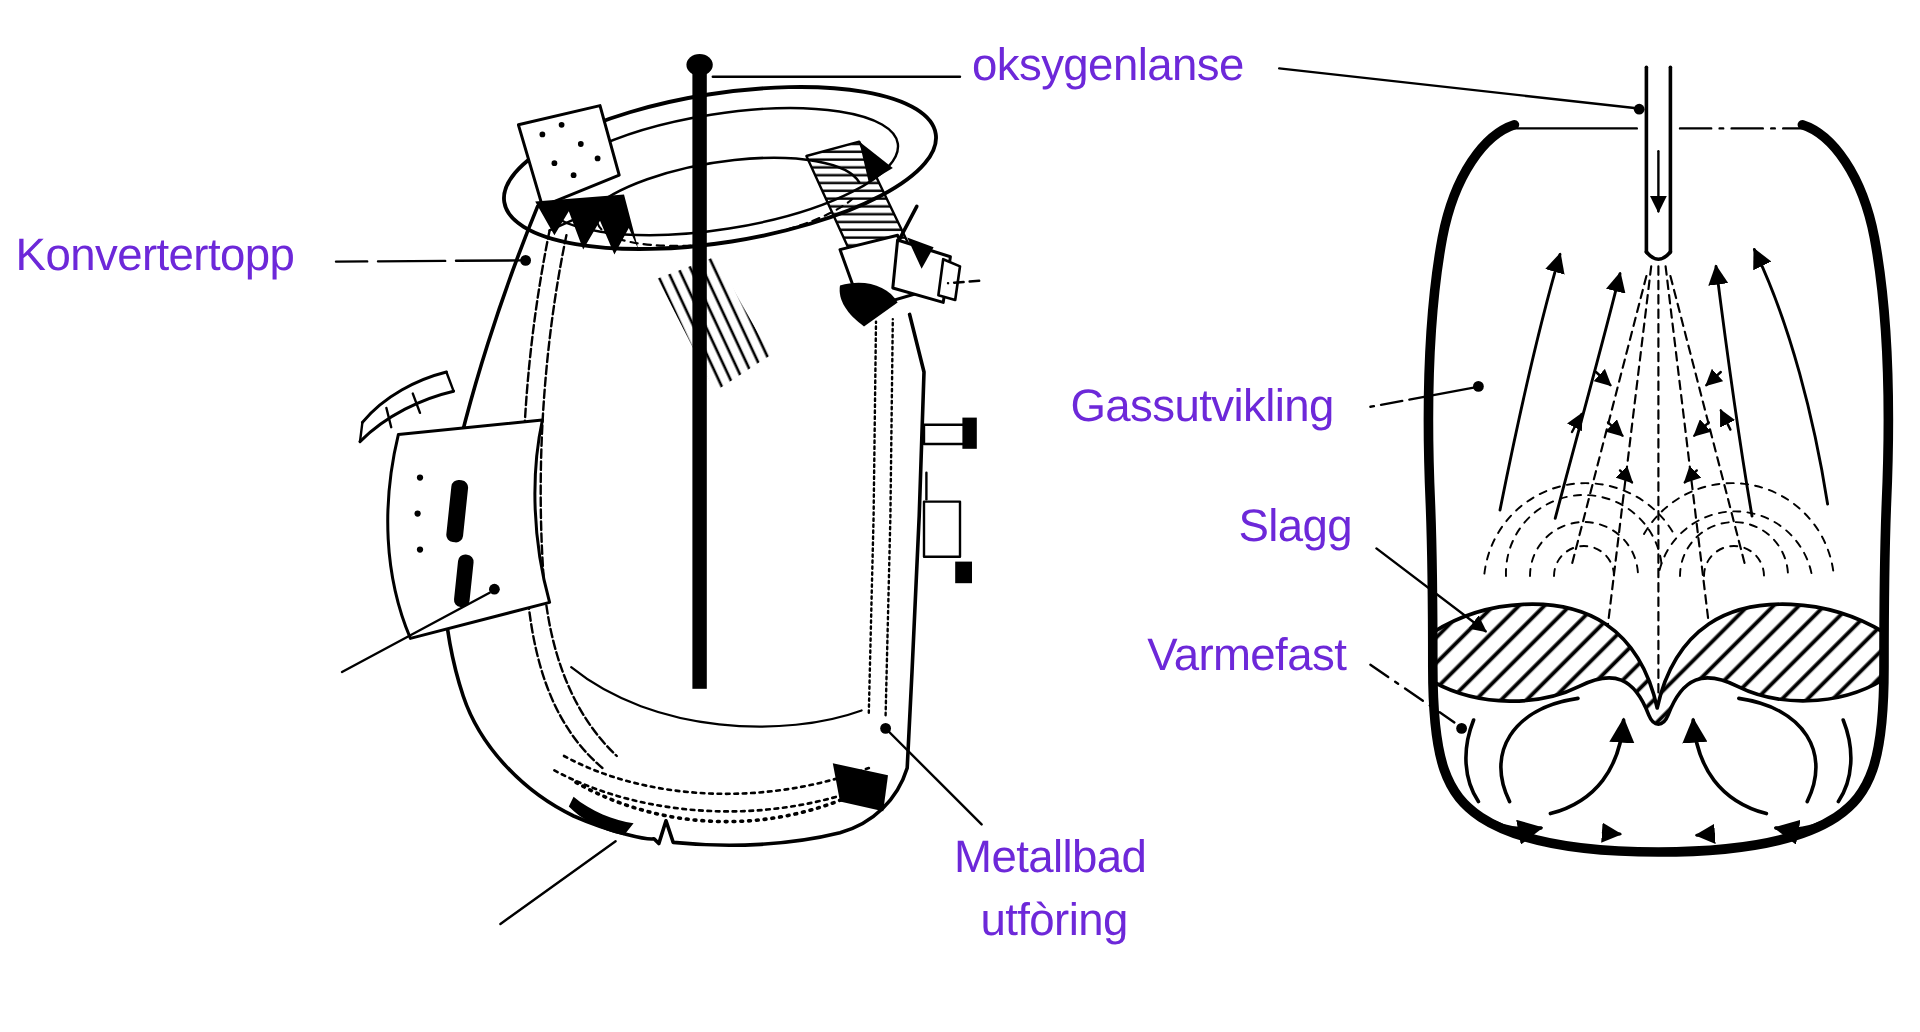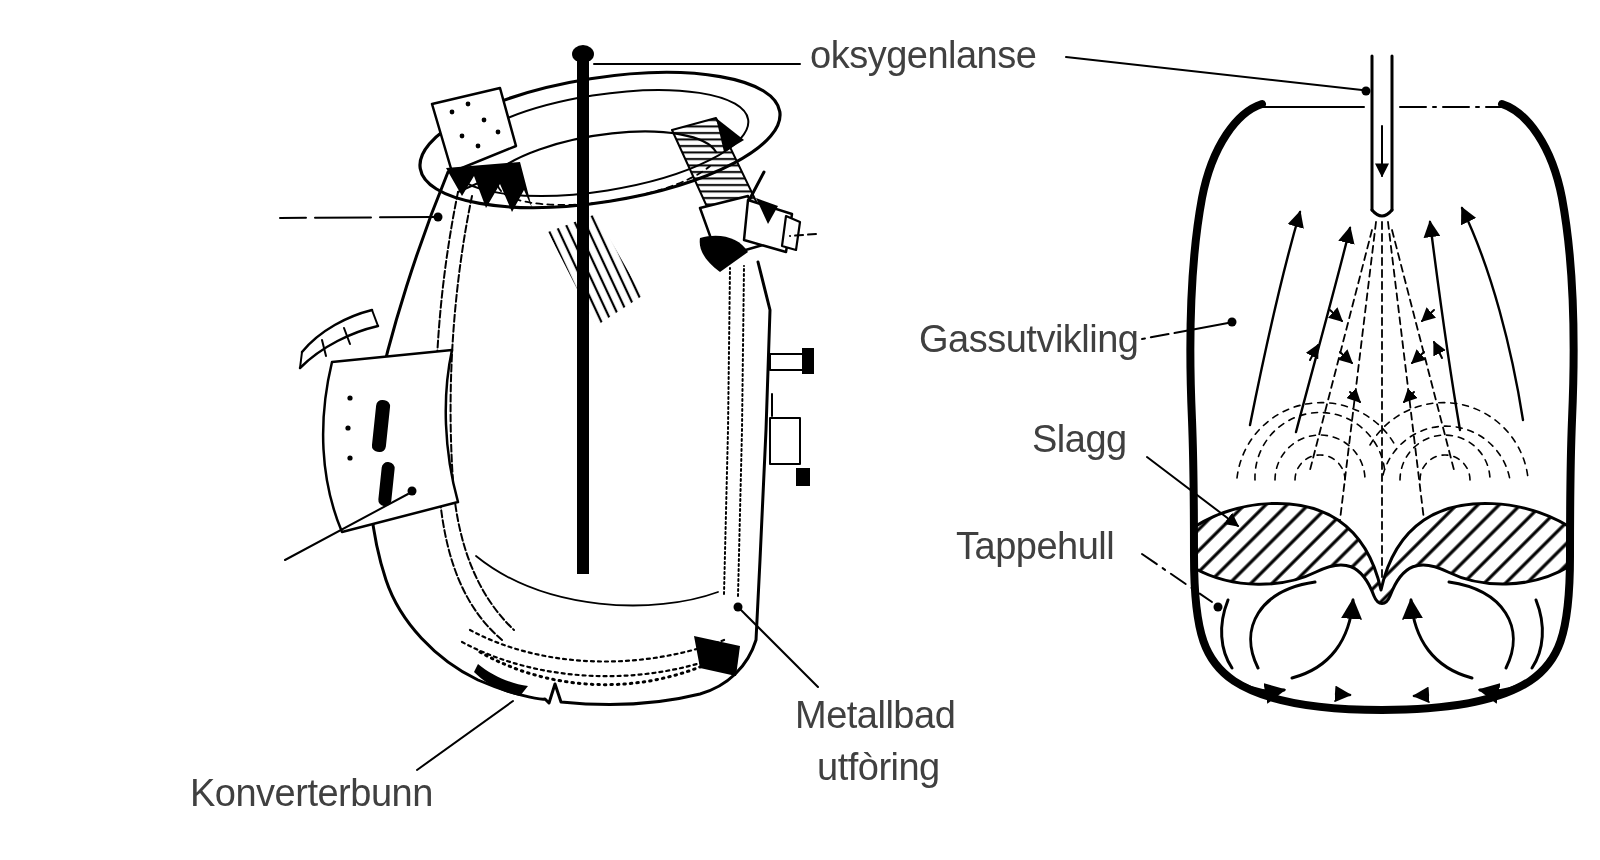--- a/index.html
+++ b/index.html
@@ -7,21 +7,21 @@
     position:relative;
     width:1600px;height:860px;
     background:#ffffff;
     overflow:hidden;
     font-family:"Liberation Sans", sans-serif;
   }
   #art{position:absolute;left:0;top:0;}
   .lbl{
     position:absolute;
     font:38px/1.15 "Liberation Sans", sans-serif;
-    color:#404040;
+    color:#6d28d9;
     letter-spacing:-0.5px;
     white-space:nowrap;
   }
 </style>
 </head>
 <body>
 
 <div id="stage">
 
 <svg id="art" width="1600" height="860" viewBox="0 0 1600 860">
@@ -221,21 +221,21 @@
     <g>
       <path d="M1147,457 L1238,526" stroke-width="2" marker-end="url(#ah)"></path>
     </g>
     <g>
       <path d="M1142,554 L1212,602" stroke-width="2" stroke-dasharray="18 7 3 7"></path>
       <circle cx="1218" cy="607" r="4.5" fill="#000" stroke="none"></circle>
     </g>
   </g>
 </svg>
 
+<div class="lbl" style="left:13px;top:192px">Konvertertopp</div>
 <div class="lbl" style="left:810px;top:34px">oksygenlanse</div>
-<div class="lbl" style="left:190px;top:772px">Konverterbunn</div>
 <div class="lbl" style="left:795px;top:694px">Metallbad</div>
 <div class="lbl" style="left:817px;top:746px">utfòring</div>
-<div class="lbl" style="left:919px;top:318px">Gassutvikling</div>
+<div class="lbl" style="left:892px;top:318px">Gassutvikling</div>
 <div class="lbl" style="left:1032px;top:418px">Slagg</div>
-<div class="lbl" style="left:956px;top:525px">Tappehull</div>
+<div class="lbl" style="left:956px;top:525px">Varmefast</div>
 
 </div>
 
 </body></html>

